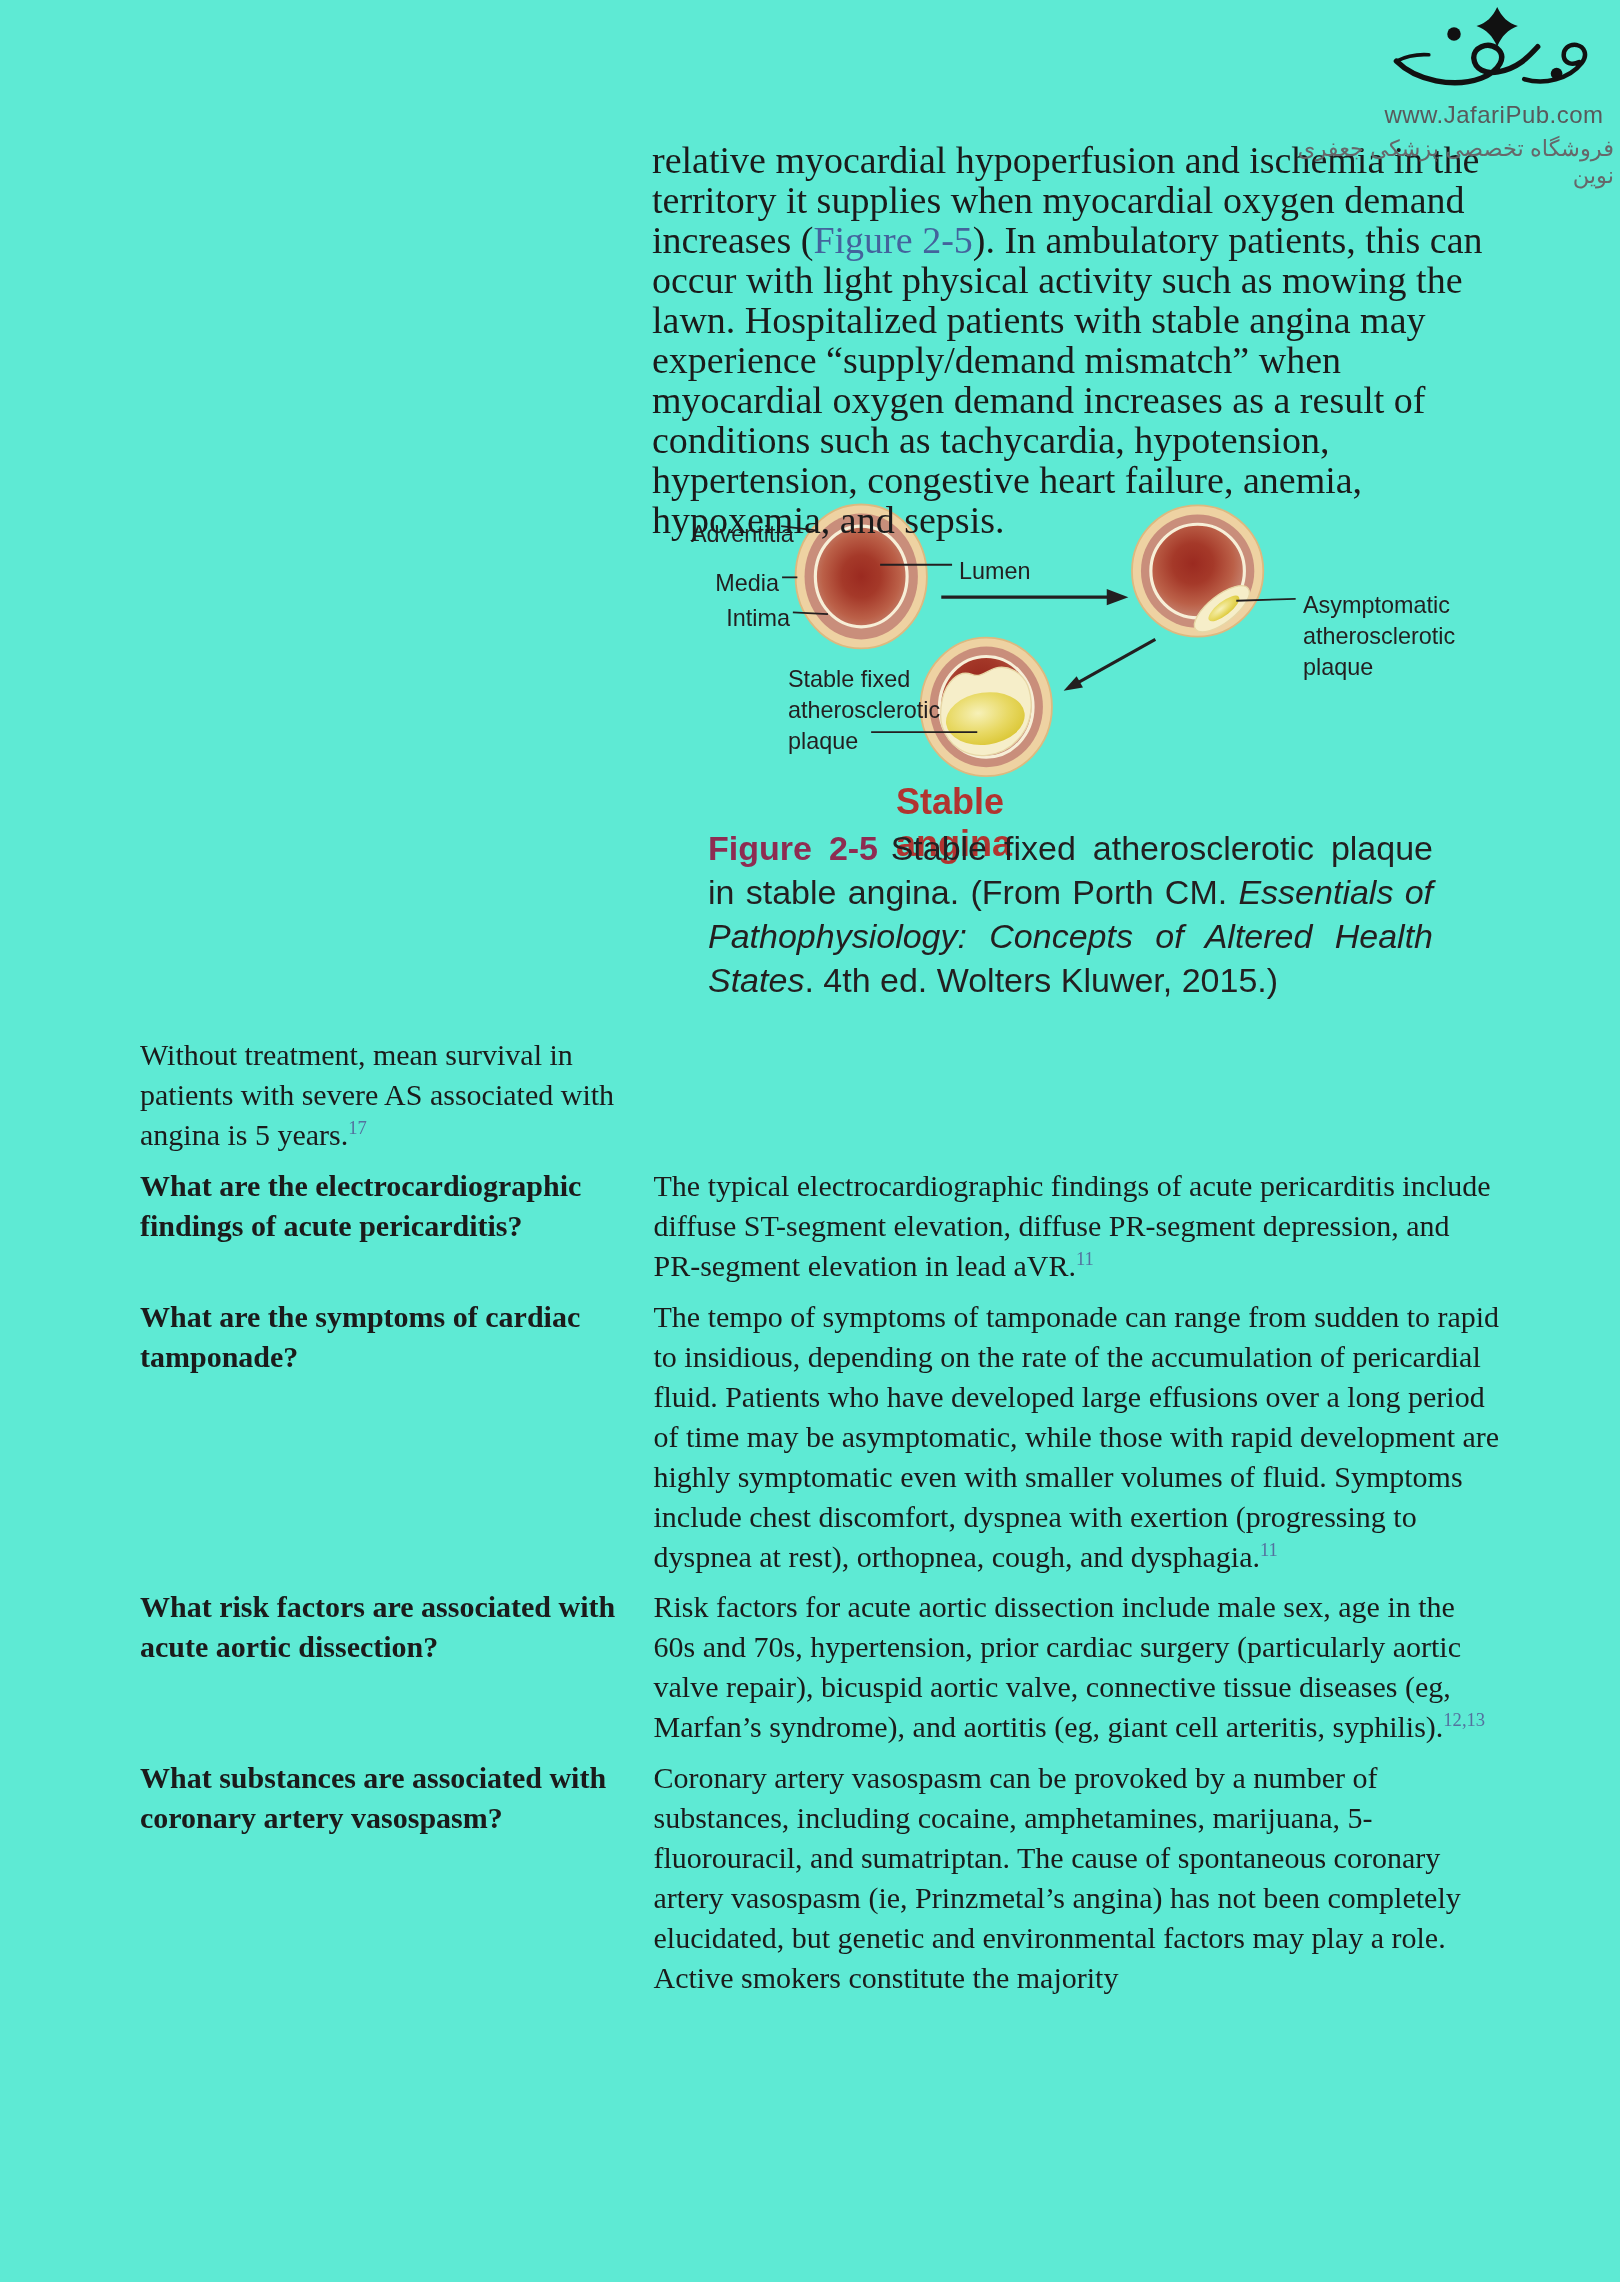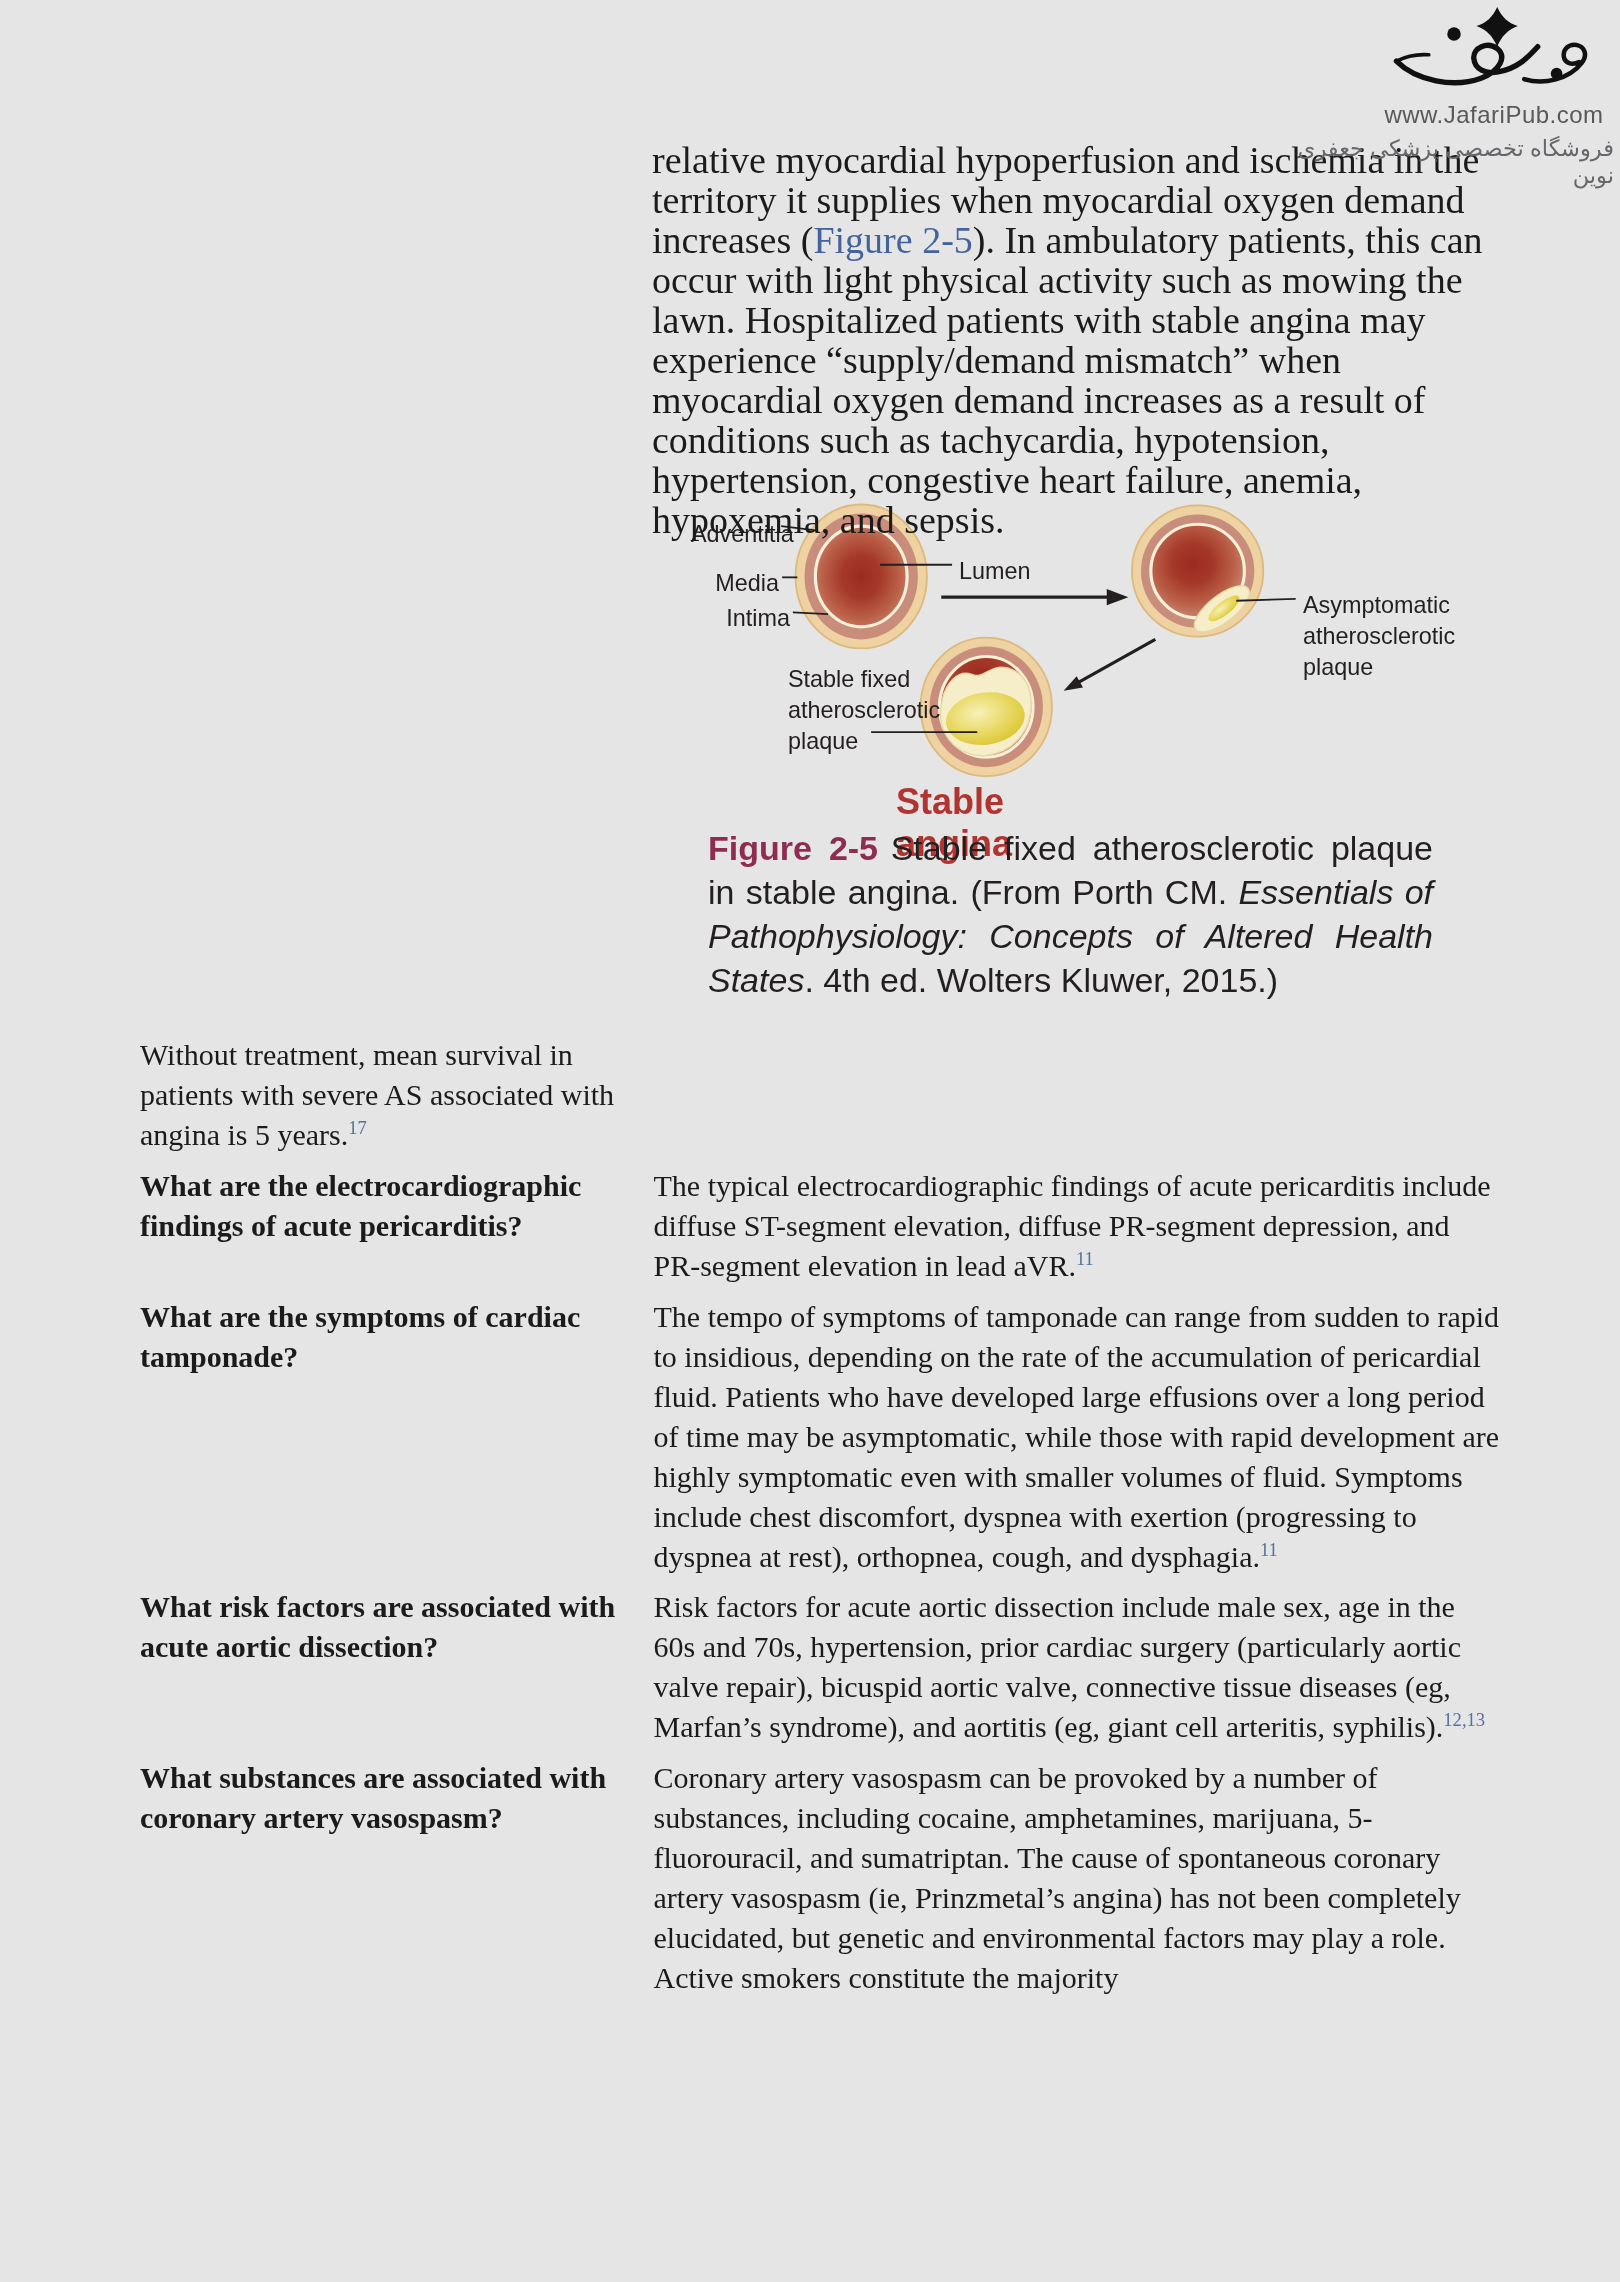--- a/index.html
+++ b/index.html
@@ -1,18 +1,18 @@
 <!DOCTYPE html>
 <html style="font-size:14.4px"><head>
 <meta charset="utf-8">
 <style>
   * { margin:0; padding:0; box-sizing:border-box; }
   html,body { background:#ffffff; }
   .page {
-    position:relative; width:1620px; height:2283px; background:#e5e5e5;
+    position:relative; width:1620px; height:2283px; background:#5eead4;
     font-family:"Liberation Serif", serif; color:#1b1b1b; overflow:hidden;
   }
 
   
   .logo-block { position:absolute; left:1368px; top:7.2px; width:252px; z-index:3; }
   .logo-mark { display:block; margin:0 auto; }
   .logo-url {
     font-family:"Liberation Sans", sans-serif; color:#58595b; font-size:24px;
     text-align:center; margin-top:1.8px; letter-spacing:0.5px;
   }

